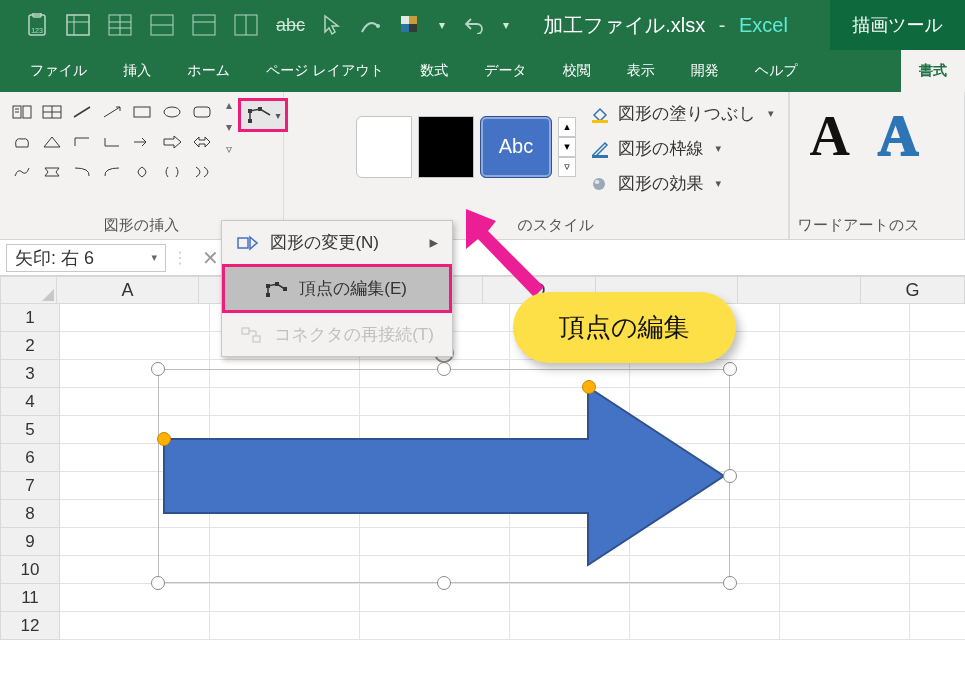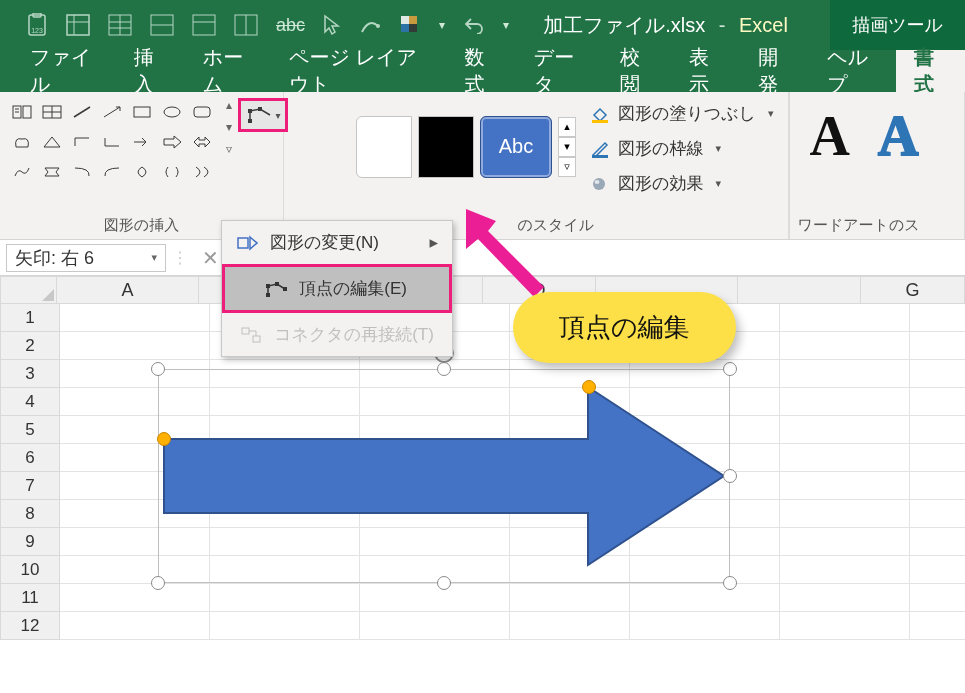--- a/index.html
+++ b/index.html
@@ -5,26 +5,26 @@
 * { margin: 0; padding: 0; box-sizing: border-box; font-family: "Meiryo UI", "Yu Gothic UI", sans-serif; }
 body { width: 965px; height: 693px; background: #fff; overflow: hidden; position: relative; }
 
 
 .titlebar { background: #217346; height: 50px; display: flex; align-items: center; padding: 0 8px; color: #fff; }
 .qat { display: flex; gap: 18px; align-items: center; padding-left: 18px; }
 .qat svg { opacity: .85; }
 .title-center { flex: 1; text-align: center; font-size: 20px; }
 .title-center .fname { color: #fff; }
 .title-center .sep { color: #cfe8d8; margin: 0 8px; }
-.title-center .app { color: #fef9c3; }
+.title-center .app { color: #5eead4; }
 .drawing-tools { background: #0e6a3c; height: 50px; display: flex; align-items: center; justify-content: center; color: #fff; font-size: 18px; padding: 0 22px; }
 
 
 .tabs { background: #217346; height: 42px; display: flex; align-items: stretch; padding-left: 12px; }
-.tab { color: #fff; font-size: 20px; padding: 0 18px; display: flex; align-items: center; cursor: pointer; }
+.tab { color: #fff; font-size: 14px; padding: 0 18px; display: flex; align-items: center; cursor: pointer; }
 .tab.active { background: #f3f2f1; color: #217346; font-weight: 600; }
 
 
 .ribbon { background: #f3f2f1; border-bottom: 1px solid #d5d5d5; height: 148px; display: flex; align-items: stretch; position: relative; }
 .group { border-right: 1px solid #dcdcdc; padding: 6px 8px 2px; display: flex; flex-direction: column; justify-content: space-between; }
 .group-label { text-align: center; font-size: 15px; color: #555; padding: 2px 0; }
 .shapes-grid { display: grid; grid-template-columns: repeat(7, 28px); grid-auto-rows: 28px; gap: 2px; }
 .shapes-grid .cell { display: flex; align-items: center; justify-content: center; border: 1px solid transparent; }
 
 .edit-shape-btn { border: 3px solid #ec1e79; background: #e6e6e6; width: 50px; height: 34px; display: flex; align-items: center; justify-content: center; }

